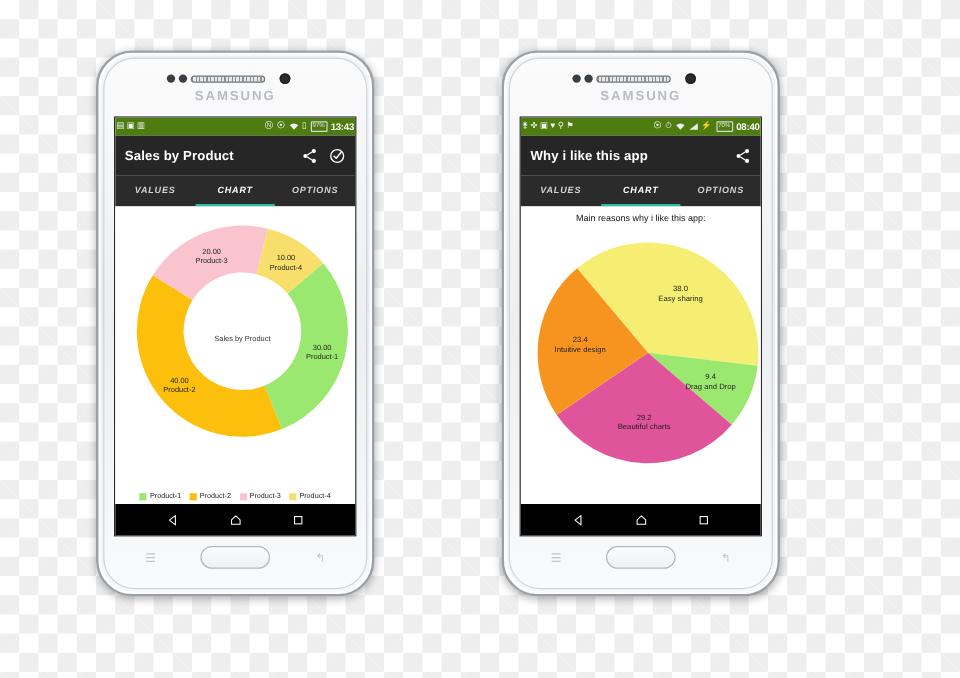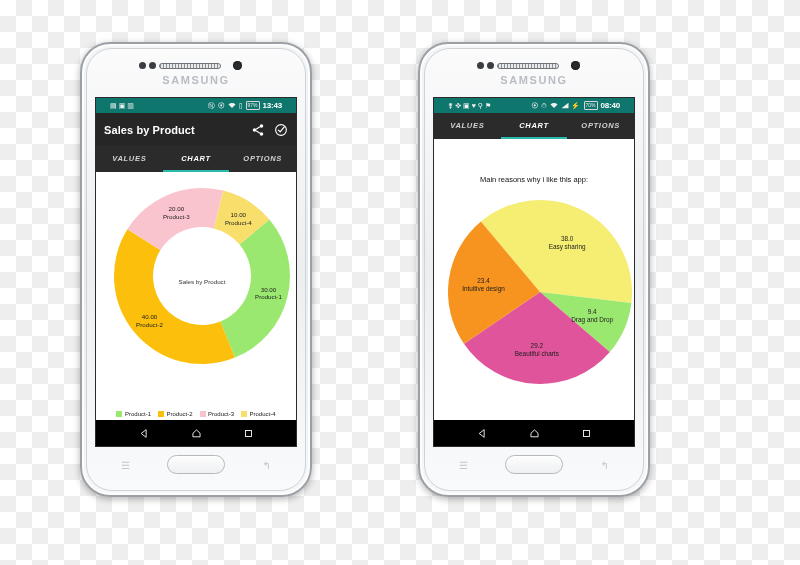--- a/index.html
+++ b/index.html
@@ -103,25 +103,25 @@
     background: #ffffff;
     border: 1px solid #2b2b2b;
     overflow: hidden;
     display: flex;
     flex-direction: column;
   }
 
   
   .statusbar {
     height: 15px;
-    background: #0f766e;
+    background: #4d7c0f;
     color: #ffffff;
     display: flex;
     align-items: center;
-    padding: 0 14px;
+    padding: 0 1px;
     font-size: 8px;
   }
   .sb-left, .sb-right {
     display: flex;
     align-items: center;
     gap: 2px;
   }
   .sb-right { margin-left: auto; gap: 3px; }
   .sb-ico {
     font-size: 7px;
@@ -194,21 +194,20 @@
     flex: 1;
     background: #ffffff;
     position: relative;
     overflow: hidden;
   }
   .chart-heading {
     text-align: center;
     font-size: 7.5px;
     color: #111;
     padding-top: 5px;
-    margin-top: 31px;
   }
 
   
   .legend {
     position: absolute;
     left: 0; right: 0;
     bottom: 3px;
     display: flex;
     justify-content: center;
     gap: 7px;
@@ -441,20 +440,33 @@
             </svg>
             <svg width="8" height="7" viewBox="0 0 10 8">
               <path d="M0.6 7.4 L9.4 0.6 L9.4 7.4 Z" fill="#f0f0f0"></path>
             </svg>
             <span class="sb-ico">⚡</span>
             <span class="sb-batt">70%</span>
             <span class="sb-time">08:40</span>
           </div>
         </div>
 
+        <div class="actionbar">
+          <div class="app-title">Why i like this app</div>
+          <div class="ab-actions">
+            <span>
+              <svg width="14" height="14" viewBox="0 0 24 24">
+                <circle cx="18" cy="5" r="3" fill="#fff"></circle>
+                <circle cx="6" cy="12" r="3" fill="#fff"></circle>
+                <circle cx="18" cy="19" r="3" fill="#fff"></circle>
+                <path d="M8.6 10.7 L15.4 6.4 M8.6 13.3 L15.4 17.6" stroke="#fff" stroke-width="1.8"></path>
+              </svg>
+            </span>
+          </div>
+        </div>
 
         <div class="tabbar">
           <div class="tab">VALUES</div>
           <div class="tab active">CHART</div>
           <div class="tab">OPTIONS</div>
         </div>
 
         <div class="content">
           <div class="chart-heading">Main reasons why i like this app:</div>
           <svg class="chart-svg" width="212" height="216" viewBox="0 0 212 216">

